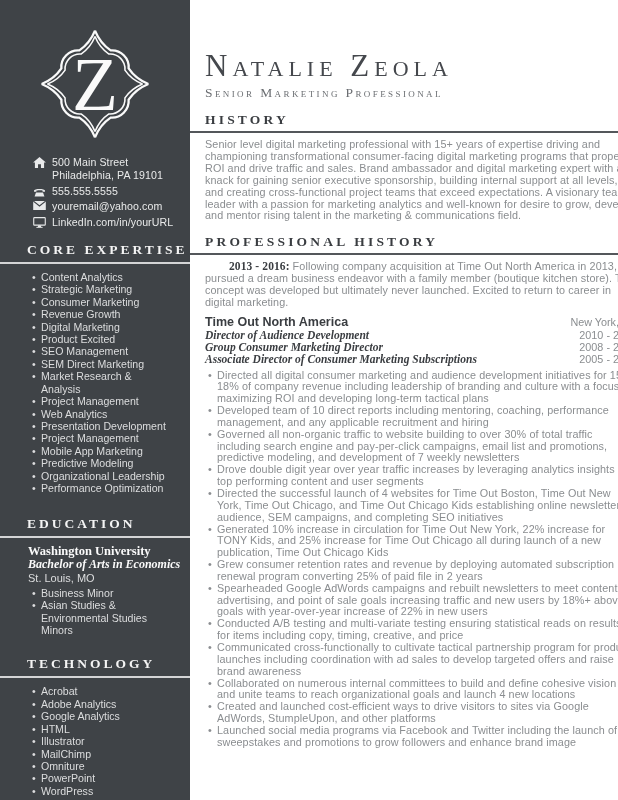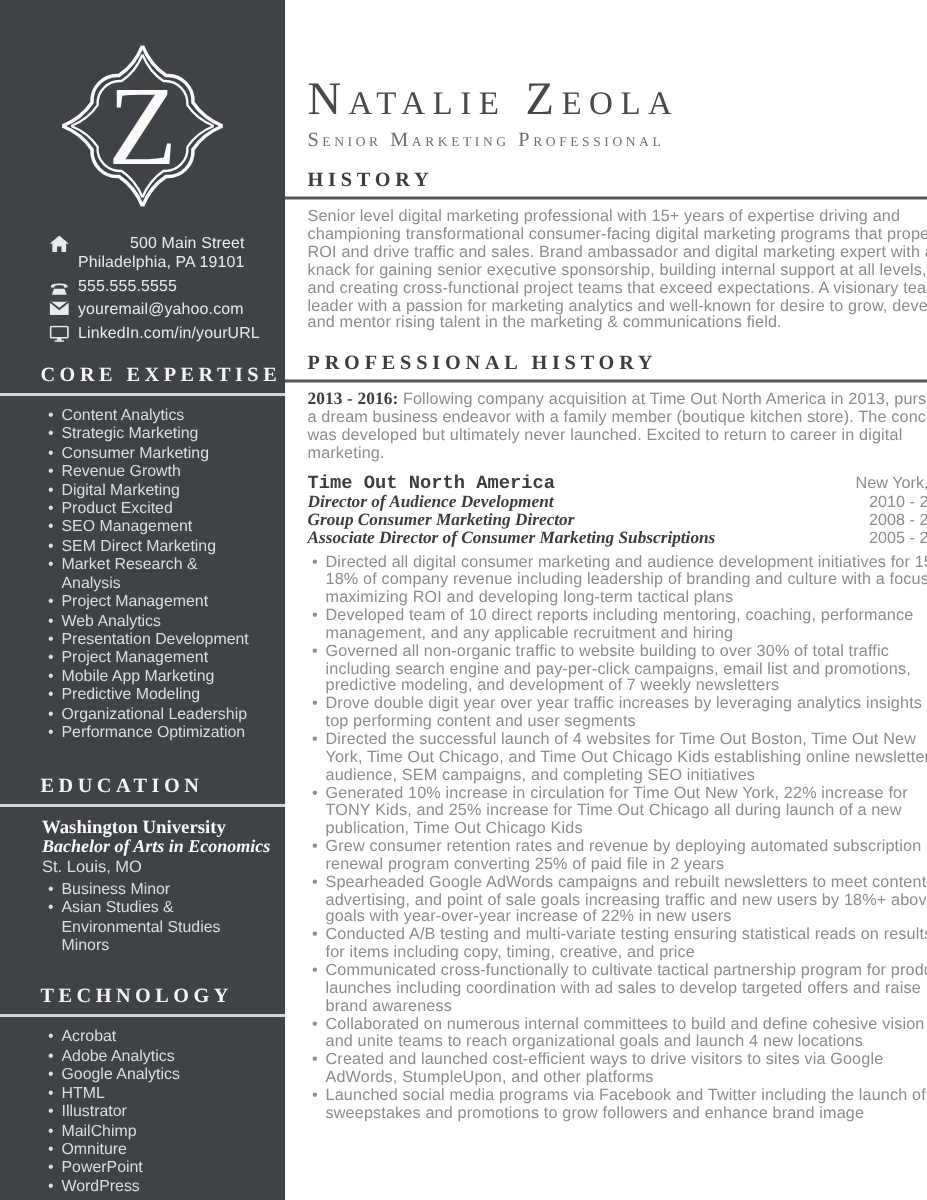--- a/index.html
+++ b/index.html
@@ -2,21 +2,21 @@
 <html><head>
 <meta charset="utf-8">
 <style>
   html,body{margin:0;padding:0;background:#fff;}
   .page{position:relative;width:618px;height:800px;background:#ffffff;overflow:hidden;
         font-family:"Liberation Sans",sans-serif;}
   
   .sidebar{position:absolute;left:0;top:0;width:190px;height:800px;background:#3F4347;color:#E6E7E8;}
   .logo{margin:26px auto 0 auto;width:116px;height:116px;display:block;}
   .contact{list-style:none;margin:14px 0 0 0;padding:0 6px 0 33px;}
-  .contact li{display:flex;align-items:flex-start;margin-bottom:2px;text-align:right;}
+  .contact li{display:flex;align-items:flex-start;margin-bottom:2px;}
   .cicon{width:15px;flex:0 0 15px;margin-top:1px;margin-right:4px;display:inline-flex;}
   .clines div{font-size:10.6px;line-height:13.4px;color:#E9EAEA;letter-spacing:.1px;}
   .shead{font-family:"Liberation Serif",serif;font-weight:bold;font-size:13.5px;letter-spacing:3px;
          color:#F4F4F4;margin:0;padding:0 0 0 27px;}
   .shead-core{margin-top:13px;}
   .shead-edu{margin-top:22px;}
   .shead-tech{margin-top:20px;}
   .srule{border:0;border-top:2px solid #D4D5D6;margin:4px 0 0 0;width:190px;}
   .slist{list-style:none;margin:7px 0 0 0;padding:0 21px 0 32px;}
   .slist li{position:relative;font-size:10.6px;line-height:12.4px;color:#DCDDDE;padding-left:9px;}
@@ -30,24 +30,24 @@
   .main{position:absolute;left:190px;top:0;width:475px;height:800px;box-sizing:border-box;
         padding:50px 28px 0 15px;}
   h1.name{font-family:"Liberation Serif",serif;font-variant:small-caps;font-weight:400;
           font-size:31px;line-height:32px;letter-spacing:5px;color:#45484D;margin:0;}
   .subtitle{font-family:"Liberation Serif",serif;font-variant:small-caps;font-size:13.5px;
             line-height:15px;letter-spacing:2.4px;color:#6B6E72;margin-top:3px;}
   .mhead{font-family:"Liberation Serif",serif;font-weight:bold;font-size:13.5px;letter-spacing:3.2px;
          color:#3A3D41;margin:12px 0 0 0;}
   .mrule{border:0;border-top:2px solid #54575B;margin:3px -28px 0 -15px;}
   .body{font-size:10.8px;line-height:11.9px;color:#8A8D90;margin:6px 0 0 0;letter-spacing:.1px;}
-  .range{font-family:"Liberation Serif",serif;font-weight:bold;font-size:11.5px;color:#3A3D41;margin-right:3px;}
+  .range{font-family:"Liberation Serif",serif;font-weight:bold;font-size:11.5px;color:#3A3D41;margin-right:3px;margin-left:24px;}
   .row{display:flex;justify-content:space-between;align-items:baseline;}
   .company{margin-top:7px;}
-  .cname{font-family:Liberation Mono, monospace;font-weight:bold;font-size:12.5px;line-height:13px;color:#3A3D41;}
+  .cname{font-family:Liberation Sans, sans-serif;font-weight:bold;font-size:12.5px;line-height:13px;color:#3A3D41;}
   .rtitle{font-family:"Liberation Serif",serif;font-weight:bold;font-style:italic;font-size:11.5px;
           line-height:12.2px;color:#3A3D41;}
   .rdate{font-size:10.8px;color:#8A8D90;white-space:nowrap;}
   .mbullets{list-style:none;margin:4px 0 0 0;padding:0 0 0 3px;}
   .mbullets li{position:relative;font-size:10.8px;line-height:11.85px;color:#8A8D90;padding-left:9px;letter-spacing:.1px;}
   .mbullets li::before{content:"•";position:absolute;left:0;top:0;color:#8A8D90;}
 </style>
 </head>
 <body>
 

